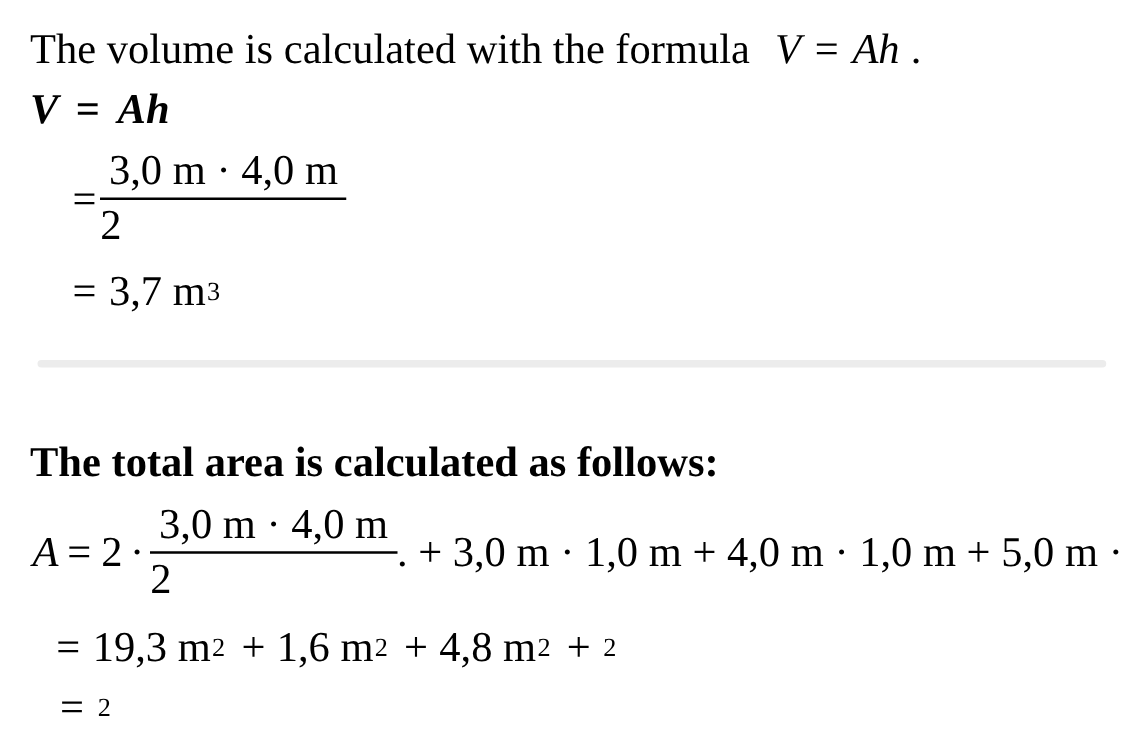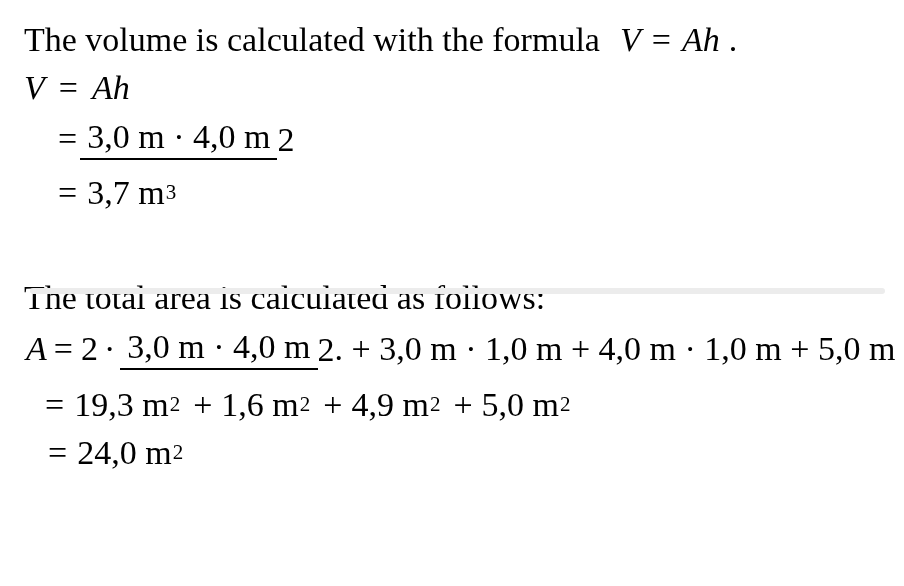--- a/index.html
+++ b/index.html
@@ -32,22 +32,22 @@
 
   
   .eq {
     display: flex;
     align-items: center;
     line-height: 41px;
     white-space: nowrap;
   }
   .frac {
     display: inline-flex;
-    flex-direction: row;
-    align-items: flex-end;
+    flex-direction: column;
+    align-items: flex-start;
     text-align: center;
   }
   .frac .num {
     line-height: 40px;
     padding: 0 7px 1px 7px;
     border-bottom: 2px solid #000000;
   }
   .frac .den {
     line-height: 40px;
     padding-top: 1px;
@@ -57,30 +57,30 @@
     vertical-align: 14px;
     margin-left: 1px;
   }
 
   
   #p1 { margin-top: 0; }
   #p1 .lhs    { margin-left: 20px; }
   #p1 .sign   { margin: 0 11px; }
   #p1 .period { margin-left: 9px; }
 
-  #l2 { margin-top: 7px; }
+  #l2 { margin-top: 7px; font-weight: bold; }
   #l2 .sign { margin: 0 14px; }
 
   #eq1 { margin-top: 9px; margin-left: 34px; }
   #eq1 .sign { margin-right: 3px; }
 
   #eq2 { margin-top: 12px; margin-left: 34px; }
   #eq2 .sign { margin-right: 10px; }
 
-  #p2 { margin-top: 64px; }
+  #p2 { margin-top: 96px; font-weight: bold; }
 
   #eq3 { margin-top: 9px; margin-left: 2px; }
   #eq3 .lhs   { margin-right: 7px; }
   #eq3 .sign  { margin-right: 8px; }
   #eq3 .coeff { margin-right: 6px; }
   #eq3 .cdot  { margin-right: 5px; }
 
   #eq4 { margin-top: 14px; margin-left: 21px; }
   #eq4 .sign { margin-right: 10px; }
   #eq4 .plus { margin-left: 13px; margin-right: 9px; }
@@ -141,28 +141,26 @@
   </div>
 
   <div class="eq" id="eq4">
     <span class="sign">=</span>
     <span>19,3 m</span>
       <span class="sup">2</span>
     <span class="plus">+</span>
     <span>1,6 m</span>
       <span class="sup">2</span>
     <span class="plus">+</span>
-    <span>4,9 m</span>
+    <span>4,8 m</span>
       <span class="sup">2</span>
     <span class="plus">+</span>
-    <span>5,0 m</span>
       <span class="sup">2</span>
   </div>
 
   <div class="eq" id="eq5">
     <span class="sign">=</span>
-    <span>24,0 m</span>
       <span class="sup">2</span>
   </div>
 
   <div class="smudge"></div>
 
 </div>
 
 </body></html>

